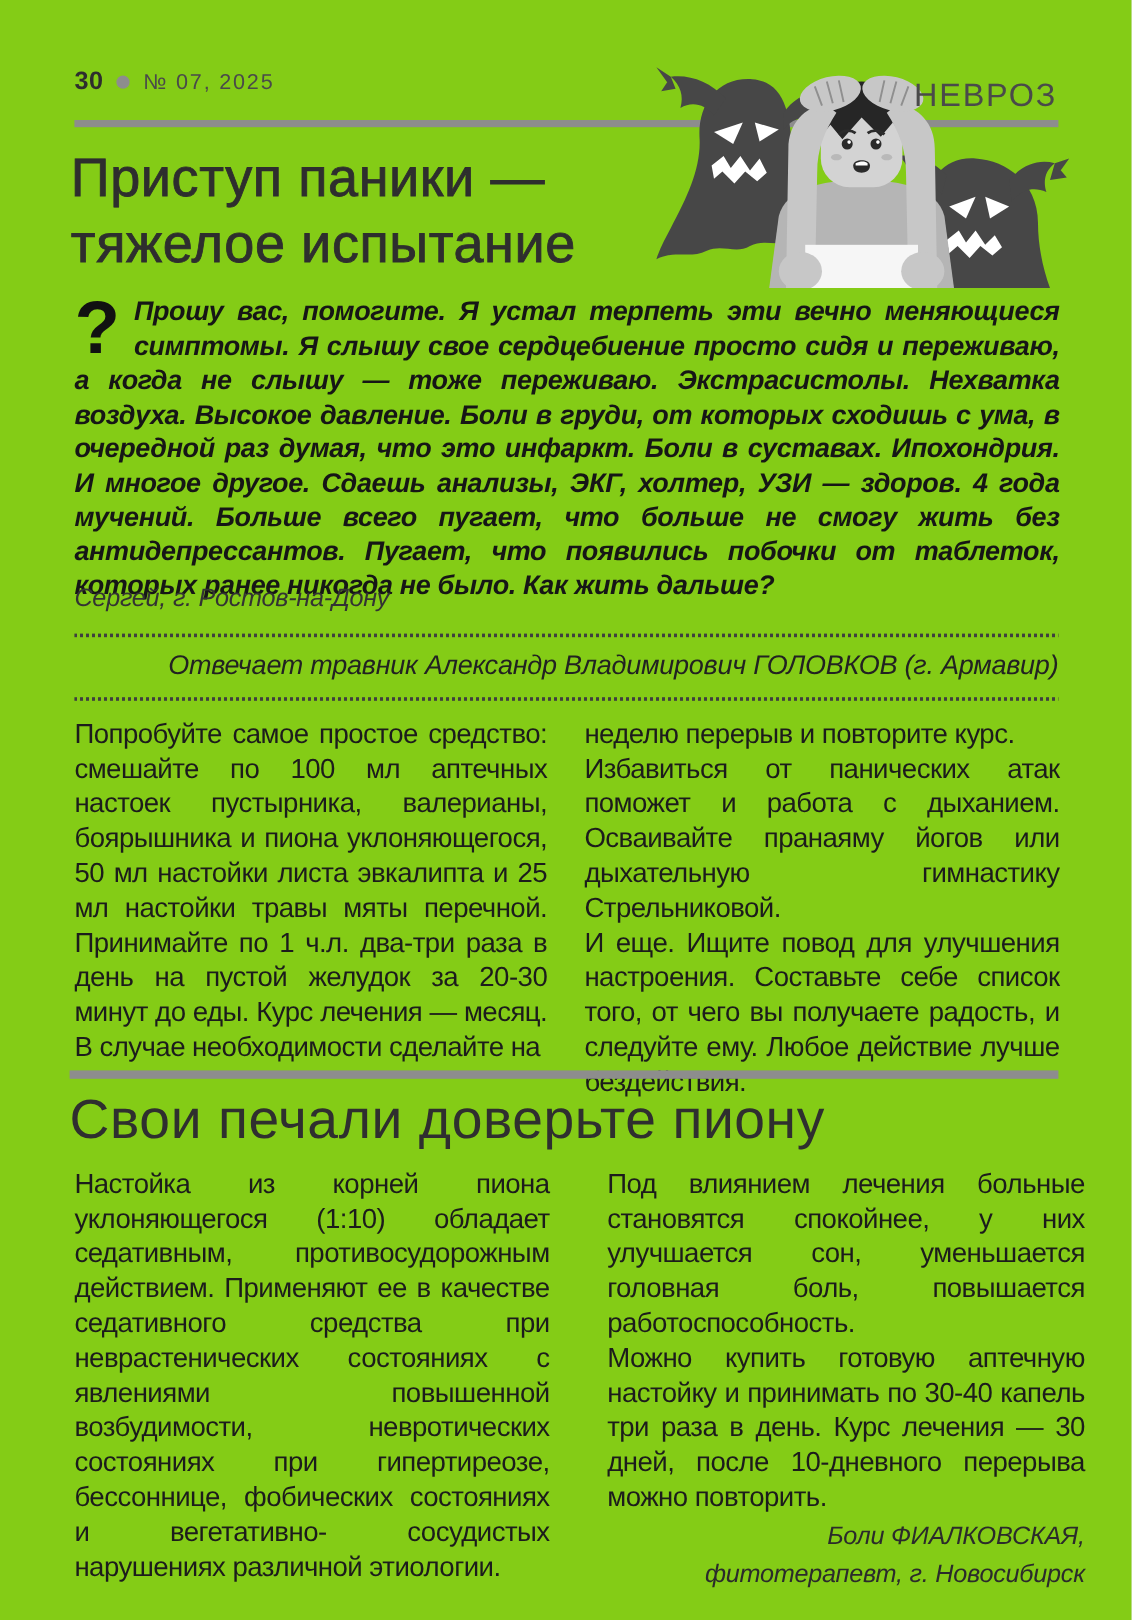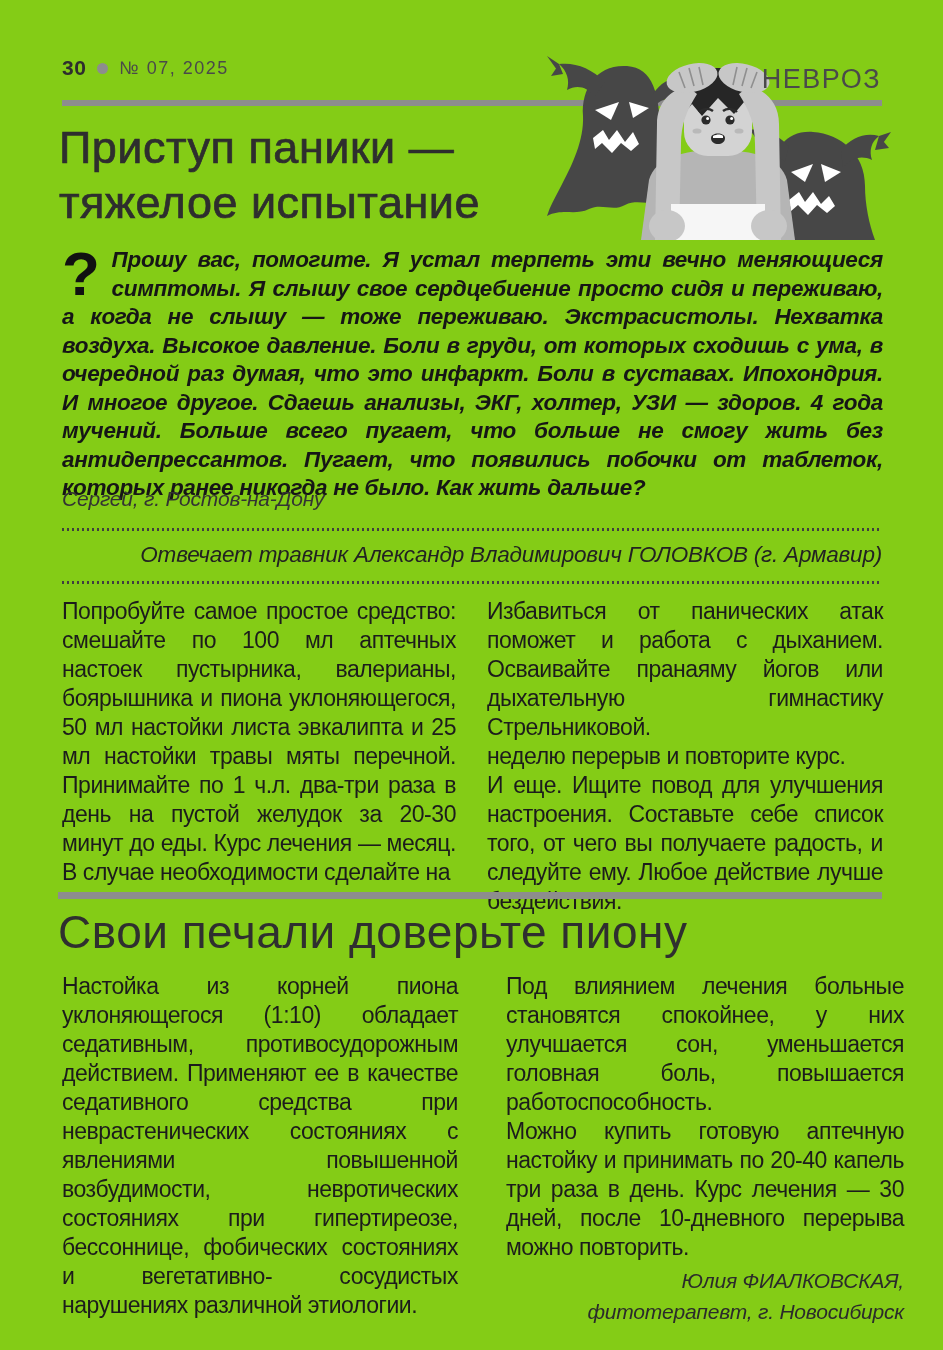--- a/index.html
+++ b/index.html
@@ -159,34 +159,34 @@
   <div class="sig1">Сергей, г. Ростов-на-Дону</div>
 
   <div class="dotted dotted1"></div>
   <div class="expert">Отвечает травник Александр Владимирович ГОЛОВКОВ (г. Армавир)</div>
   <div class="dotted dotted2"></div>
 
   <div class="col a1c1">
     <p>Попробуйте самое простое средство: смешайте по 100 мл аптечных настоек пустырника, валерианы, боярышника и пиона уклоняющегося, 50 мл настойки листа эвкалипта и 25 мл настойки травы мяты перечной. Принимайте по 1 ч.л. два-три раза в день на пустой желудок за 20-30 минут до еды. Курс лечения — месяц. В случае необходимости сделайте на</p>
   </div>
   <div class="col a1c2">
+    <p>неделю перерыв и повторите курс.</p>
     <p>Избавиться от панических атак поможет и работа с дыханием. Осваивайте пранаяму йогов или дыхательную гимнастику Стрельниковой.</p>
-    <p>неделю перерыв и повторите курс.</p>
     <p>И еще. Ищите повод для улучшения настроения. Составьте себе список того, от чего вы получаете радость, и следуйте ему. Любое действие лучше бездействия.</p>
   </div>
 
   <div class="rule rule2"></div>
 
   <div class="title2">Свои печали доверьте пиону</div>
 
   <div class="col a2c1">
     <p>Настойка из корней пиона уклоняющегося (1:10) обладает седативным, противосудорожным действием. Применяют ее в качестве седативного средства при неврастенических состояниях с явлениями повышенной возбудимости, невротических состояниях при гипертиреозе, бессоннице, фобических состояниях и вегетативно- сосудистых нарушениях различной этиологии.</p>
   </div>
   <div class="col a2c2">
     <p>Под влиянием лечения больные становятся спокойнее, у них улучшается сон, уменьшается головная боль, повышается работоспособность.</p>
-    <p>Можно купить готовую аптечную настойку и принимать по 20-40 капель три раза в день. Курс лечения — 30 дней, после 10-дневного перерыва можно повторить.</p>
+    <p>Можно купить готовую аптечную настойку и принимать по 30-40 капель три раза в день. Курс лечения — 30 дней, после 10-дневного перерыва можно повторить.</p>
     <div class="sig2">
-      <div>Юлия ФИАЛКОВСКАЯ,</div>
+      <div>Боли ФИАЛКОВСКАЯ,</div>
       <div>фитотерапевт, г. Новосибирск</div>
     </div>
   </div>
 
 </div>
 
 </body></html>

